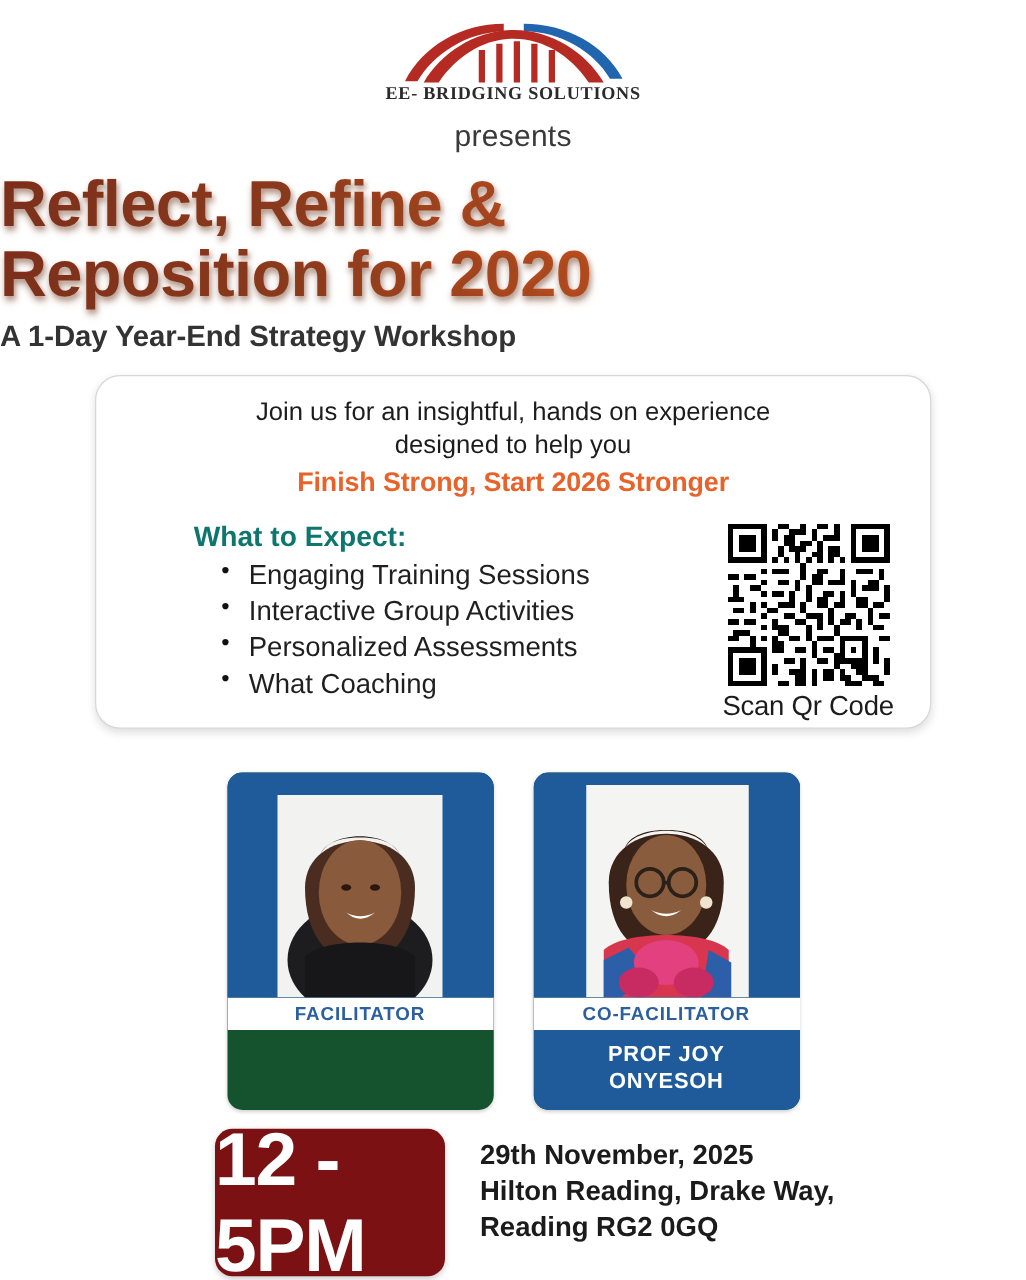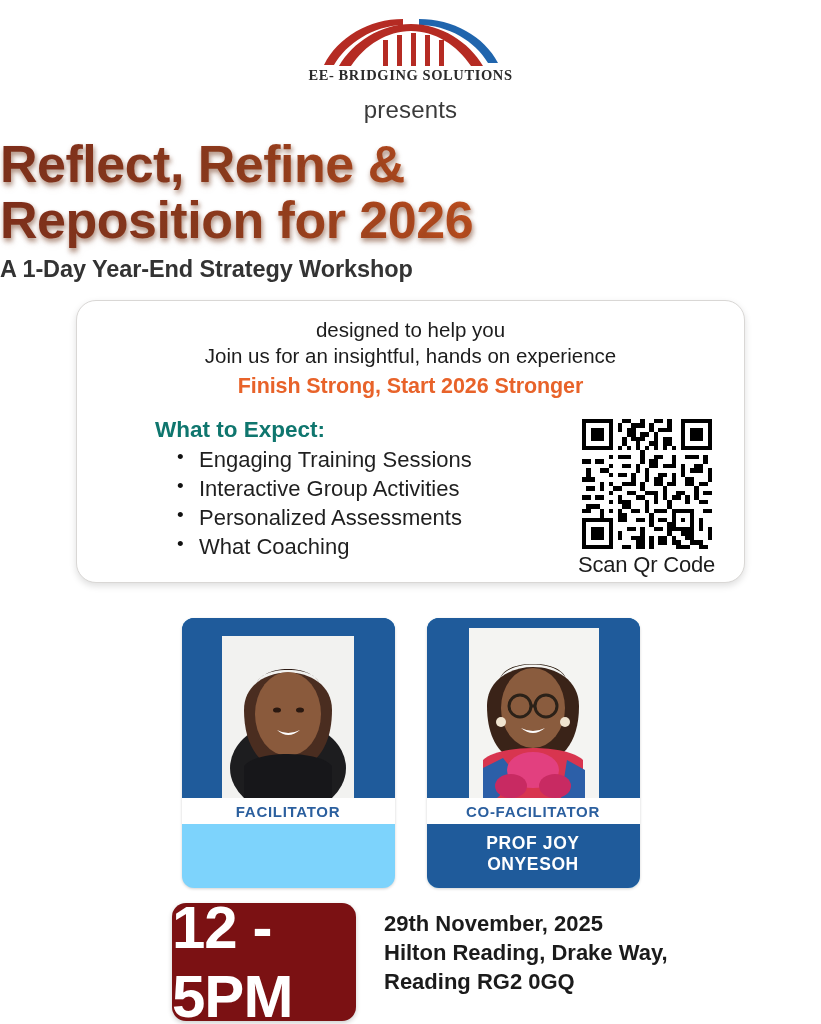--- a/index.html
+++ b/index.html
@@ -168,21 +168,21 @@
     top: 618px;
     left: 0;
     width: 821px;
     display: flex;
     justify-content: center;
     gap: 32px;
   }
   .person {
     width: 213px;
     border-radius: 12px;
-    background: #7dd3fc;
+    background: #14532d;
     overflow: hidden;
     box-shadow: 0 1px 3px rgba(0,0,0,0.18);
   }
   .person-photo {
     height: 180px;
     background: #1f5b9b;
     position: relative;
     overflow: hidden;
   }
   .role-band {
@@ -253,28 +253,28 @@
       <rect x="100" y="15" width="5" height="33" fill="#b52b23"></rect>
       <rect x="114" y="17" width="5" height="31" fill="#b52b23"></rect>
       <rect x="128" y="22" width="5" height="26" fill="#b52b23"></rect>
     </svg>
     <div class="logo-word">EE- BRIDGING SOLUTIONS</div>
     <div class="presents">presents</div>
   </div>
 
   <div class="title-block">
     <div class="title-line">Reflect, Refine &amp;</div>
-    <div class="title-line">Reposition for 2026</div>
+    <div class="title-line">Reposition for 2020</div>
     <div class="subtitle">A 1-Day Year-End Strategy Workshop</div>
   </div>
 
   <div class="card">
     <div class="card-intro">
+      <div>Join us for an insightful, hands on experience</div>
       <div>designed to help you</div>
-      <div>Join us for an insightful, hands on experience</div>
       <div class="tagline">Finish Strong, Start 2026 Stronger</div>
     </div>
 
     <div class="card-body">
       <div class="expect-col">
         <div class="expect-head">What to Expect:</div>
         <ul class="expect-list">
           <li>Engaging Training Sessions</li>
           <li>Interactive Group Activities</li>
           <li>Personalized Assessments</li>

